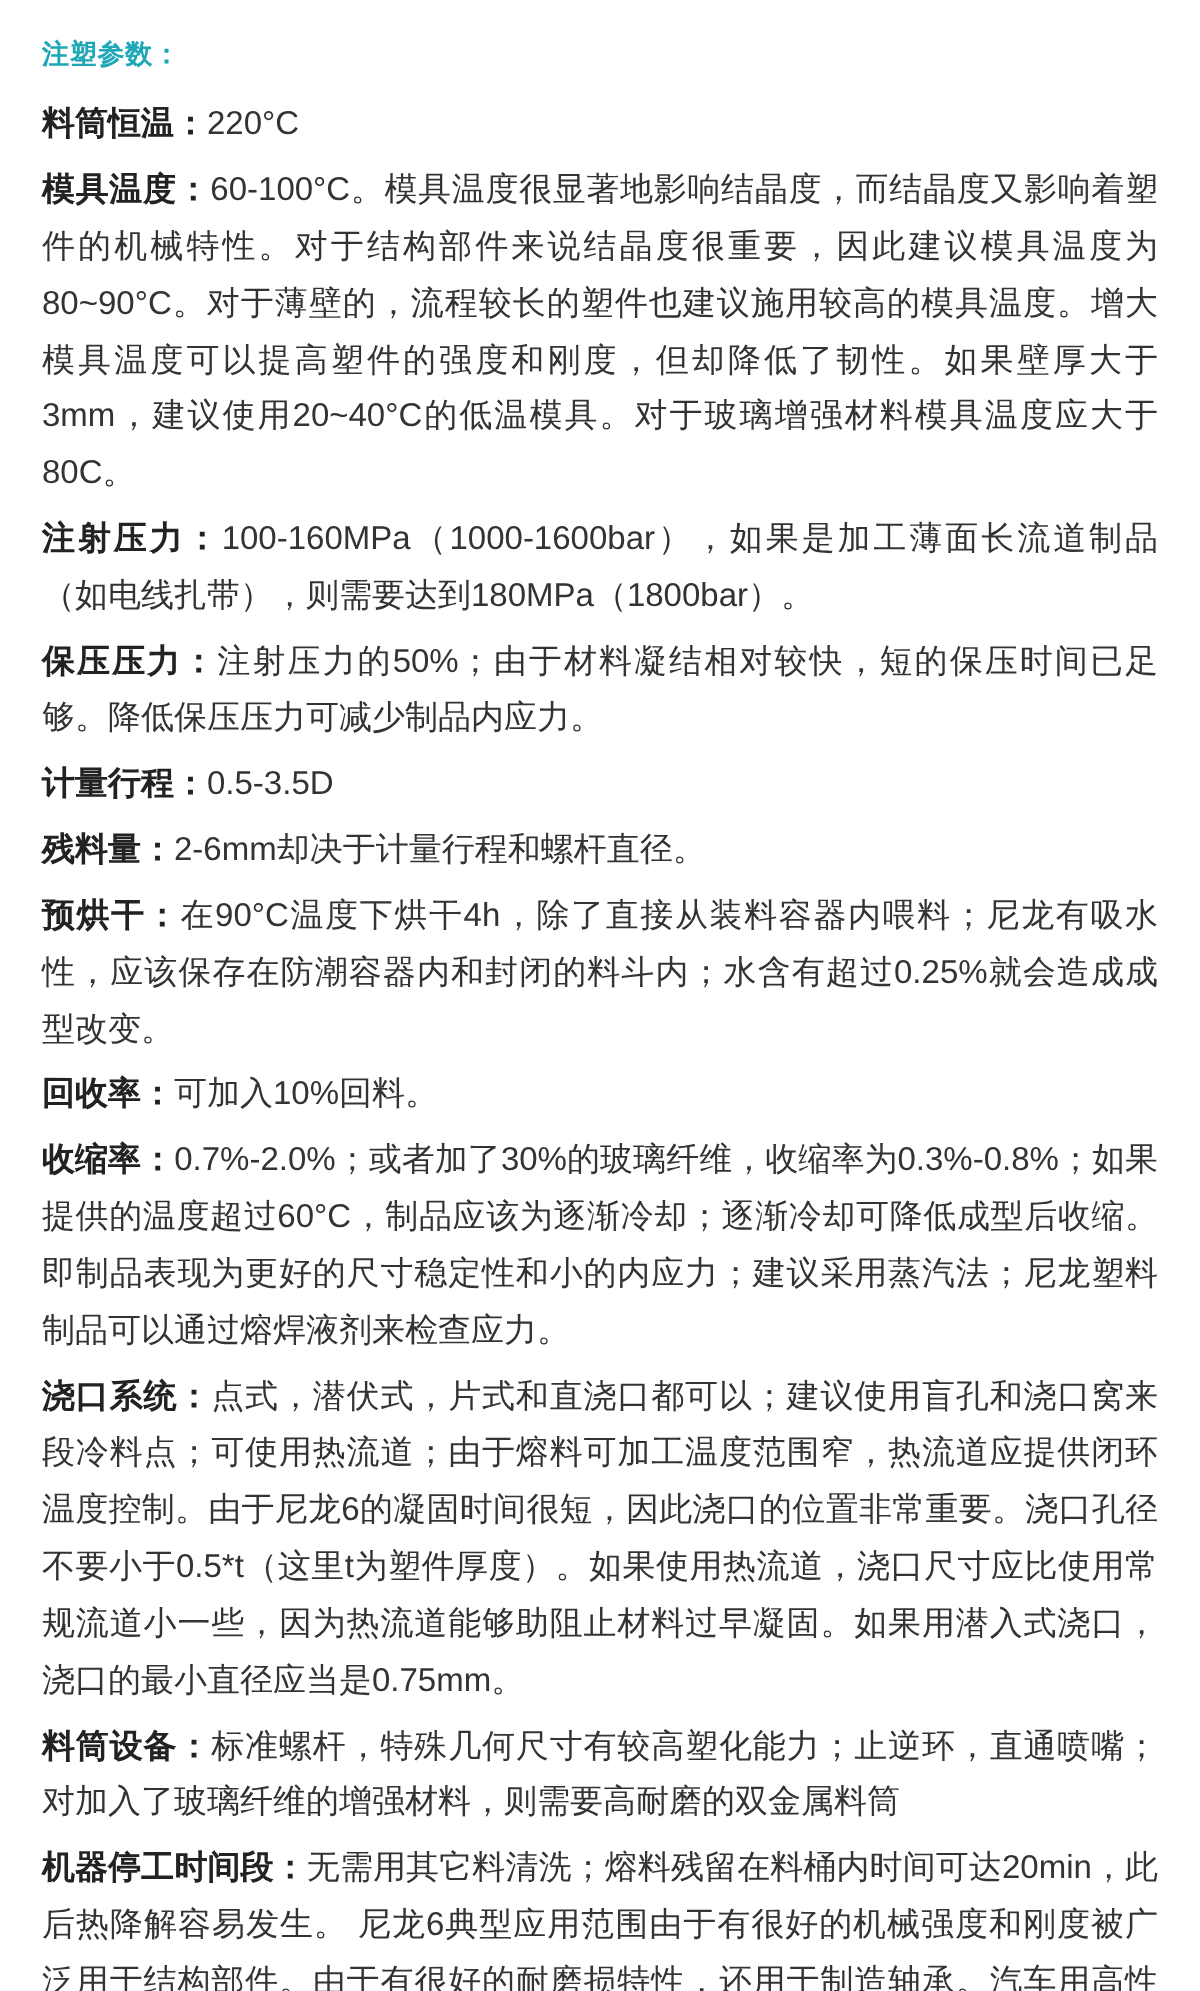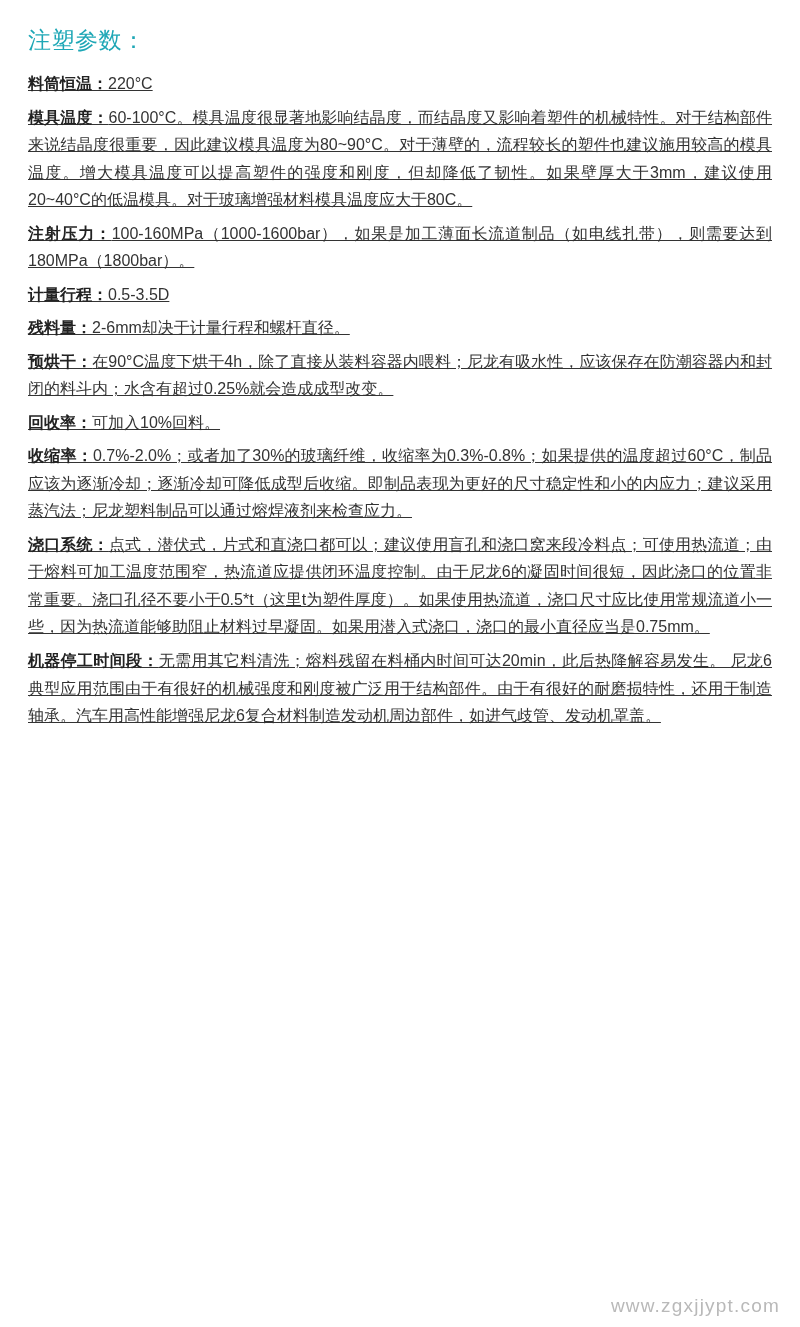--- a/index.html
+++ b/index.html
@@ -15,33 +15,32 @@
     position: relative;
     box-sizing: border-box;
   }
   .page {
     padding: 18px 28px 10px 28px;
     box-sizing: border-box;
     width: 800px;
   }
   .doc-title {
     color: #1ea7b6;
-    font-size: 23px;
-    font-weight: normal;
+    font-size: 18px;
+    font-weight: bold;
     letter-spacing: 0.5px;
     margin: 6px 0 14px 0;
     line-height: 1.4;
   }
   .param-row {
-    font-size: 16px;
+    font-size: 22px;
     line-height: 1.72;
     margin: 0 0 6px 0;
     color: #333333;
     text-align: justify;
-    text-decoration: underline;
   }
   .param-label {
     font-weight: bold;
     color: #222222;
   }
   .param-value {
     font-weight: normal;
   }
   .watermark {
     position: absolute;
@@ -67,20 +66,23 @@
     </p>
 
     <p class="param-row">
       <span class="param-label">模具温度：</span><span class="param-value">60-100°C。模具温度很显著地影响结晶度，而结晶度又影响着塑件的机械特性。对于结构部件来说结晶度很重要，因此建议模具温度为80~90°C。对于薄壁的，流程较长的塑件也建议施用较高的模具温度。增大模具温度可以提高塑件的强度和刚度，但却降低了韧性。如果壁厚大于3mm，建议使用20~40°C的低温模具。对于玻璃增强材料模具温度应大于80C。</span>
     </p>
 
     <p class="param-row">
       <span class="param-label">注射压力：</span><span class="param-value">100-160MPa（1000-1600bar），如果是加工薄面长流道制品（如电线扎带），则需要达到180MPa（1800bar）。</span>
     </p>
 
+    <p class="param-row">
+      <span class="param-label">保压压力：</span><span class="param-value">注射压力的50%；由于材料凝结相对较快，短的保压时间已足够。降低保压压力可减少制品内应力。</span>
+    </p>
 
 
 
 
     <p class="param-row">
       <span class="param-label">计量行程：</span><span class="param-value">0.5-3.5D</span>
     </p>
 
     <p class="param-row">
       <span class="param-label">残料量：</span><span class="param-value">2-6mm却决于计量行程和螺杆直径。</span>
@@ -95,20 +97,23 @@
     </p>
 
     <p class="param-row">
       <span class="param-label">收缩率：</span><span class="param-value">0.7%-2.0%；或者加了30%的玻璃纤维，收缩率为0.3%-0.8%；如果提供的温度超过60°C，制品应该为逐渐冷却；逐渐冷却可降低成型后收缩。即制品表现为更好的尺寸稳定性和小的内应力；建议采用蒸汽法；尼龙塑料制品可以通过熔焊液剂来检查应力。</span>
     </p>
 
     <p class="param-row">
       <span class="param-label">浇口系统：</span><span class="param-value">点式，潜伏式，片式和直浇口都可以；建议使用盲孔和浇口窝来段冷料点；可使用热流道；由于熔料可加工温度范围窄，热流道应提供闭环温度控制。由于尼龙6的凝固时间很短，因此浇口的位置非常重要。浇口孔径不要小于0.5*t（这里t为塑件厚度）。如果使用热流道，浇口尺寸应比使用常规流道小一些，因为热流道能够助阻止材料过早凝固。如果用潜入式浇口，浇口的最小直径应当是0.75mm。</span>
     </p>
 
+    <p class="param-row">
+      <span class="param-label">料筒设备：</span><span class="param-value">标准螺杆，特殊几何尺寸有较高塑化能力；止逆环，直通喷嘴；对加入了玻璃纤维的增强材料，则需要高耐磨的双金属料筒</span>
+    </p>
 
     <p class="param-row">
       <span class="param-label">机器停工时间段：</span><span class="param-value">无需用其它料清洗；熔料残留在料桶内时间可达20min，此后热降解容易发生。 尼龙6典型应用范围由于有很好的机械强度和刚度被广泛用于结构部件。由于有很好的耐磨损特性，还用于制造轴承。汽车用高性能增强尼龙6复合材料制造发动机周边部件，如进气歧管、发动机罩盖。</span>
     </p>
 
   </div>
 
 </div>
 
 <div class="watermark">www.zgxjjypt.com</div>

